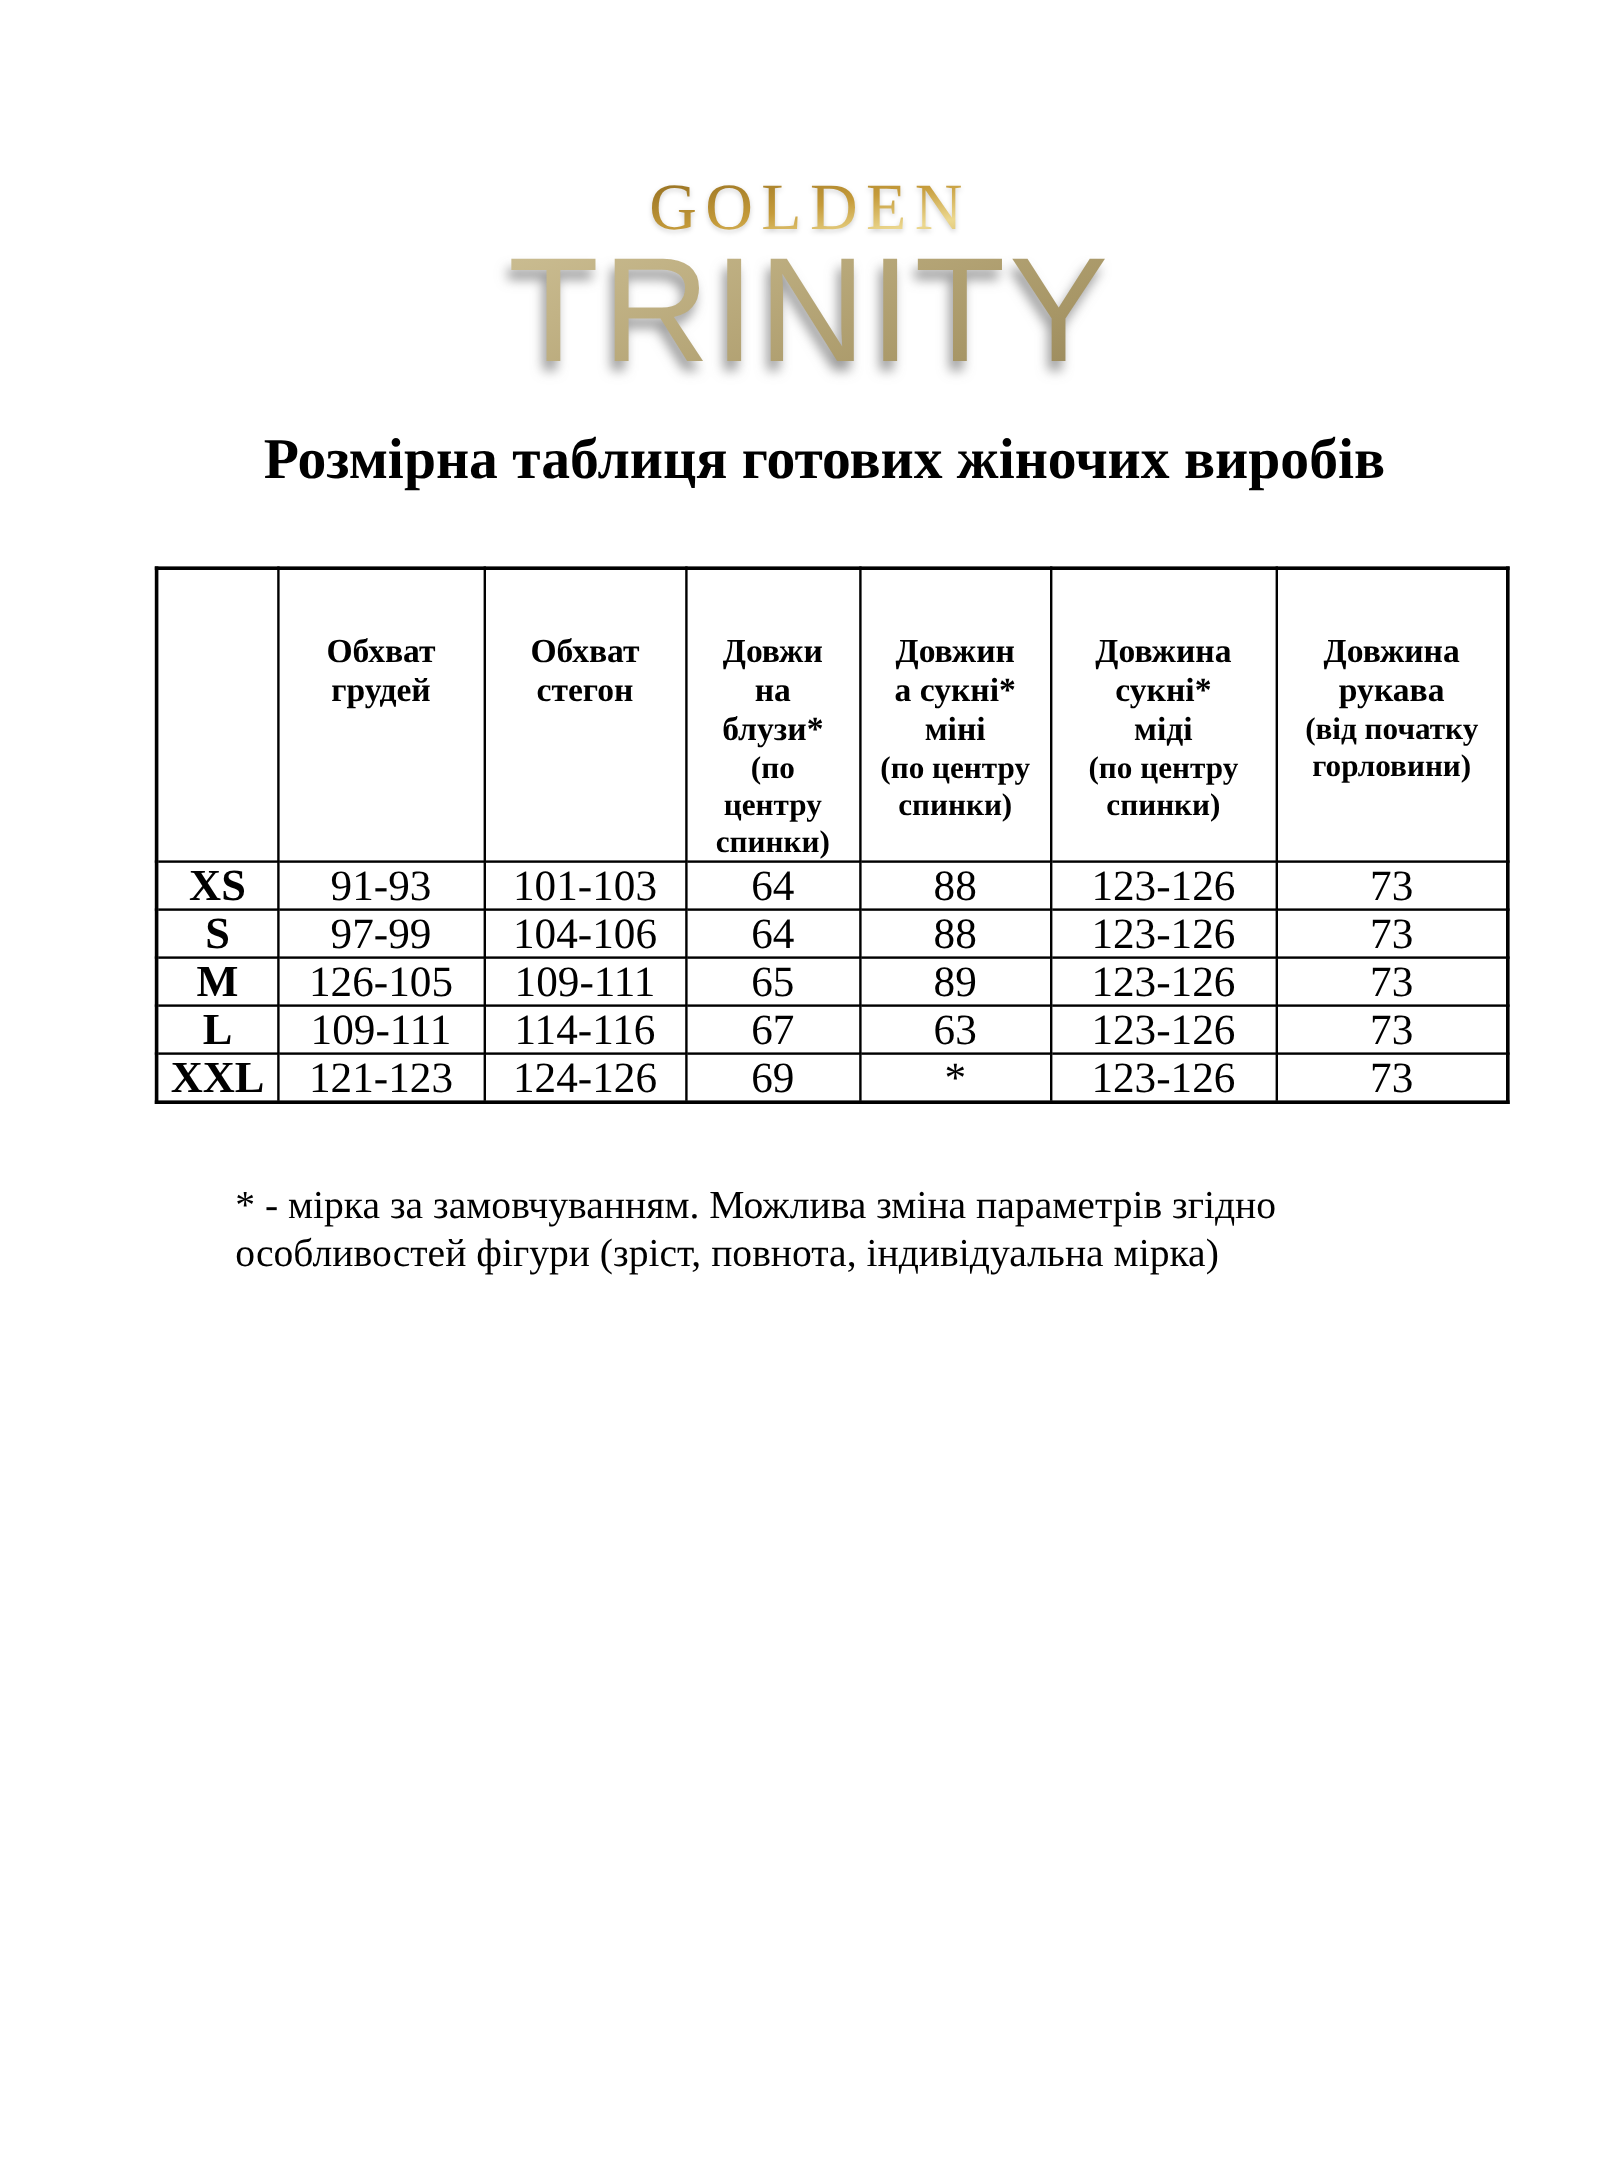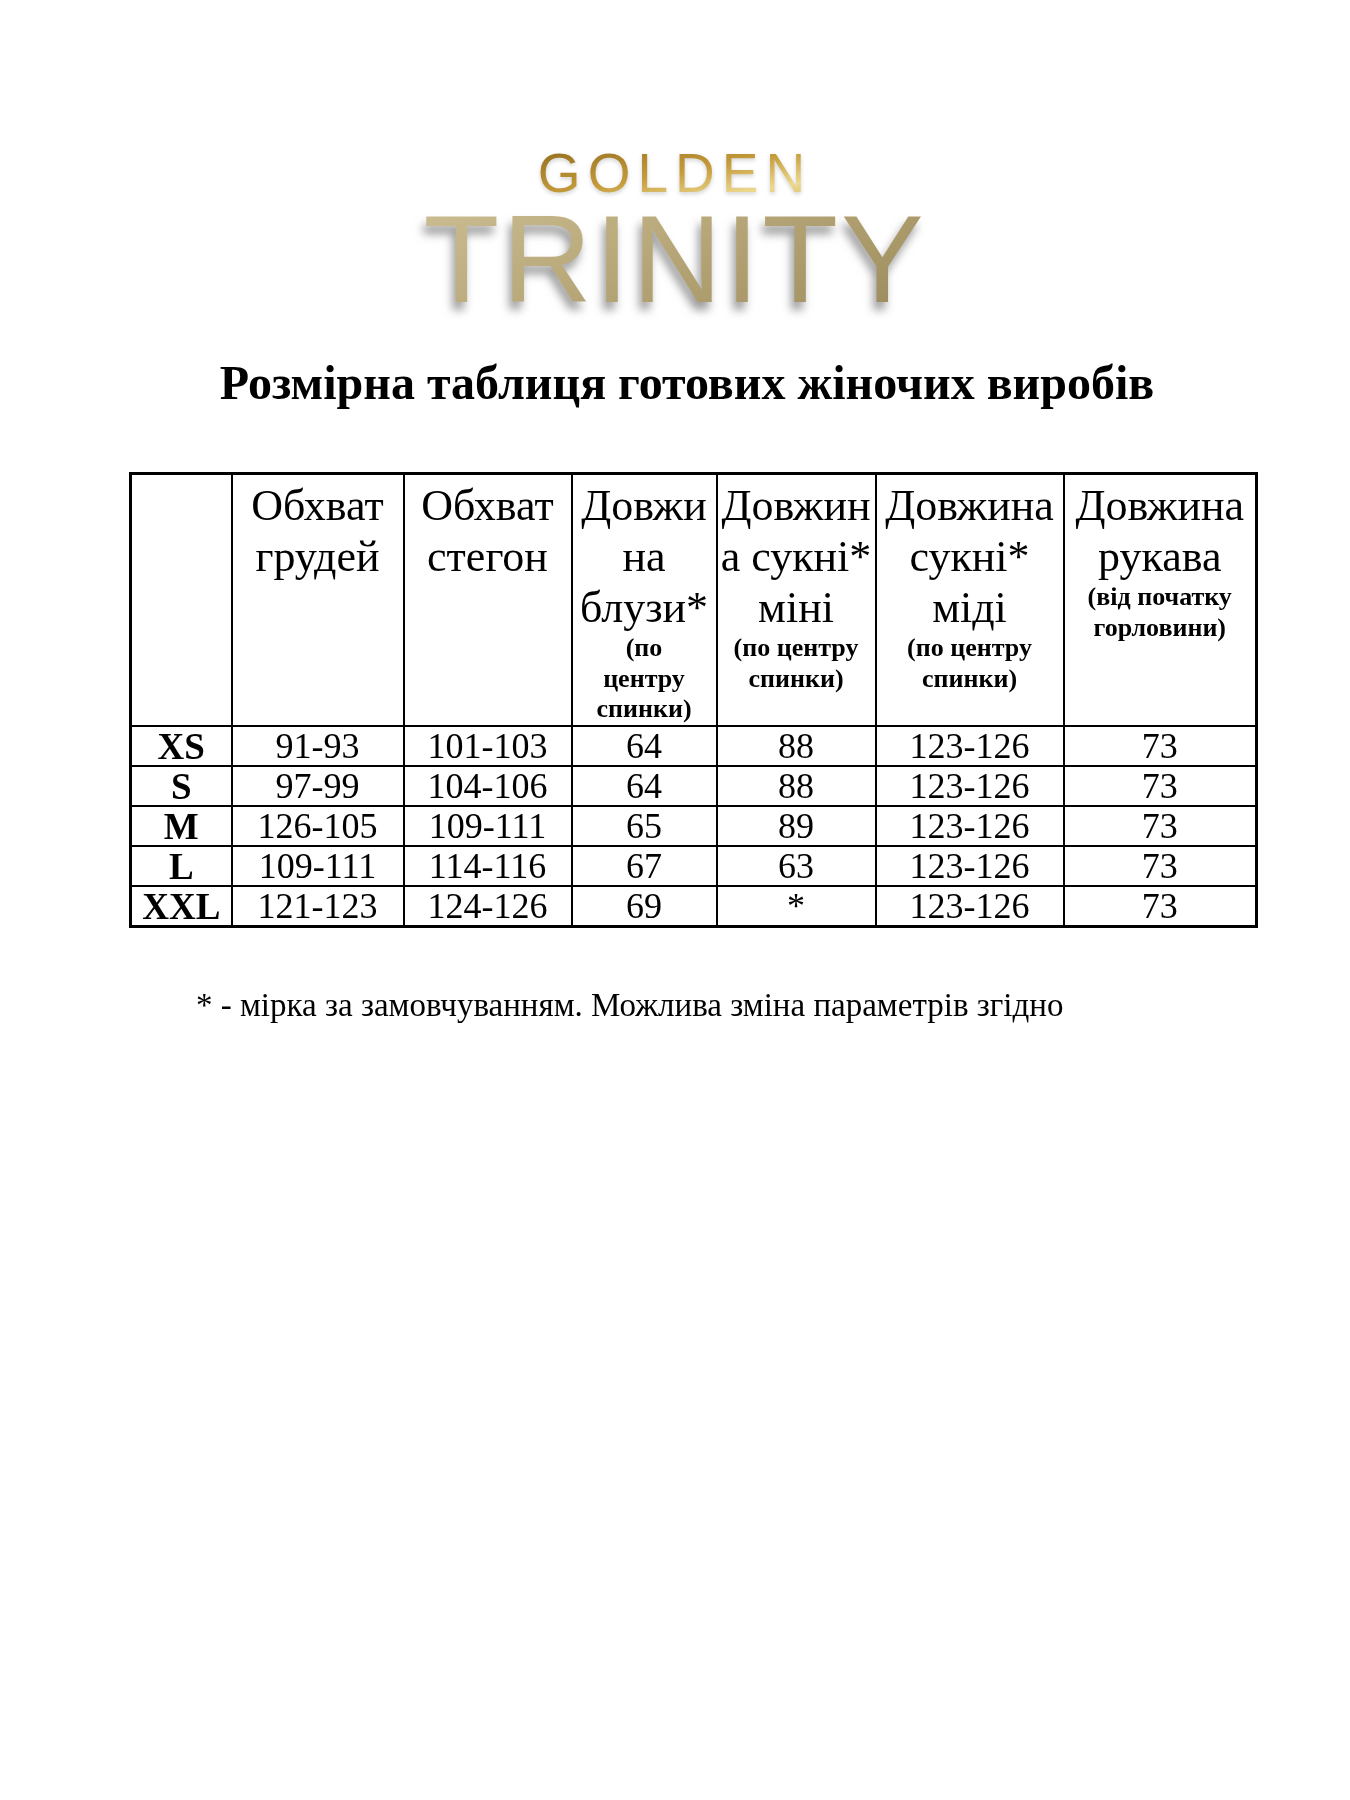--- a/index.html
+++ b/index.html
@@ -3,21 +3,21 @@
 <meta charset="utf-8">
 <style>
   html,body{margin:0;padding:0;background:#ffffff;}
   .page{
     position:relative;width:1350px;height:1800px;background:#ffffff;overflow:hidden;
     font-family:"Liberation Serif",serif;color:#000;
   }
   
   .logo-golden{
     position:absolute;top:141px;left:112px;width:1126px;text-align:center;
-    font-family:Liberation Sans, sans-serif;font-size:55px;font-weight:400;letter-spacing:7px;
+    font-family:Liberation Serif, serif;font-size:55px;font-weight:400;letter-spacing:7px;
     background:linear-gradient(170deg,#caa045 5%,#8f6a1e 30%,#c59b3a 50%,#ecd88f 62%,#a97f26 88%);
     -webkit-background-clip:text;background-clip:text;color:transparent;
     filter:drop-shadow(0 2px 2px rgba(0,0,0,0.18));
   }
   .logo-trinity{
     position:absolute;top:197px;left:112px;width:1126px;text-align:center;line-height:1;
     font-family:"Liberation Sans",sans-serif;font-size:124px;font-weight:400;letter-spacing:3px;
     background:linear-gradient(155deg,#ddd2ab 0%,#c2b386 35%,#a79666 65%,#81714a 95%);
     -webkit-background-clip:text;background-clip:text;color:transparent;
     filter:drop-shadow(-3px 8px 5px rgba(70,70,70,0.55));
@@ -27,21 +27,21 @@
     position:absolute;top:342px;left:112px;width:1126px;margin:12px;text-align:center;
     font-size:48px;font-weight:700;line-height:1.2;
   }
   
   .size-table{
     position:absolute;top:472px;left:129px;border-collapse:collapse;table-layout:fixed;
     background:#fff;border:3px solid #000;
   }
   .size-table th,.size-table td{border:2px solid #000;overflow:hidden;}
   .size-table thead th{vertical-align:top;padding:5px 2px 0 2px;height:202px;text-align:center;}
-  .h-label{font-size:44px;font-weight:400;line-height:1.16;white-space:pre-line;}
+  .h-label{font-size:28px;font-weight:700;line-height:1.16;white-space:pre-line;margin-top:48px;}
   .h-sub{font-size:26px;font-weight:700;line-height:1.18;white-space:pre-line;}
   .size-table tbody td{height:38px;padding:0;text-align:center;font-size:36px;line-height:1;}
   .size-table tbody td.size{font-weight:700;font-size:37px;font-family:Liberation Serif, serif;}
   
   .footnote{
     position:absolute;top:974px;left:184px;margin:12px;width:900px;
     font-size:33px;font-weight:400;line-height:1.2;
   }
 </style>
 </head>
@@ -151,15 +151,16 @@
         <td>69</td>
         <td>*</td>
         <td>123-126</td>
         <td>73</td>
       </tr>
     </tbody>
   </table>
 
   <p class="footnote">
     <span>* - мірка за замовчуванням. Можлива зміна параметрів згідно</span><br>
+    <span>особливостей фігури (зріст, повнота, індивідуальна мірка)</span>
   </p>
 
 </div>
 
 </body></html>

